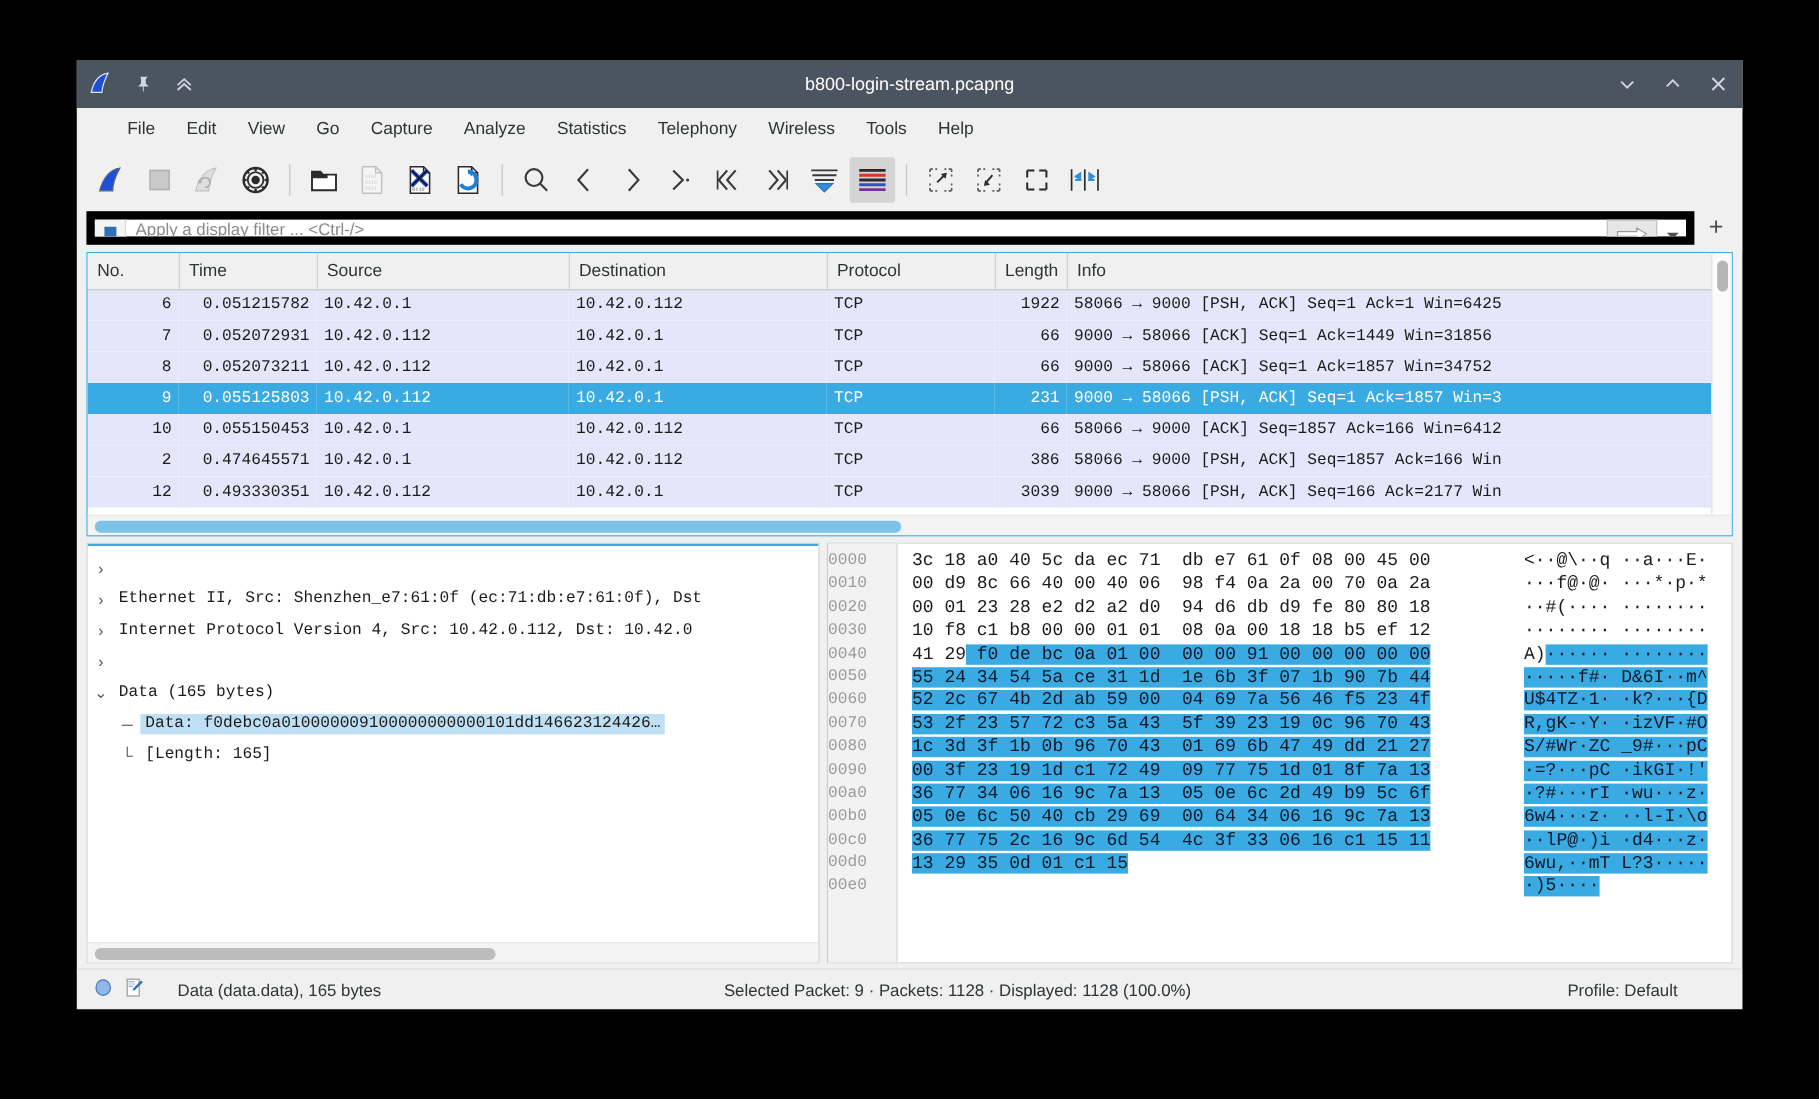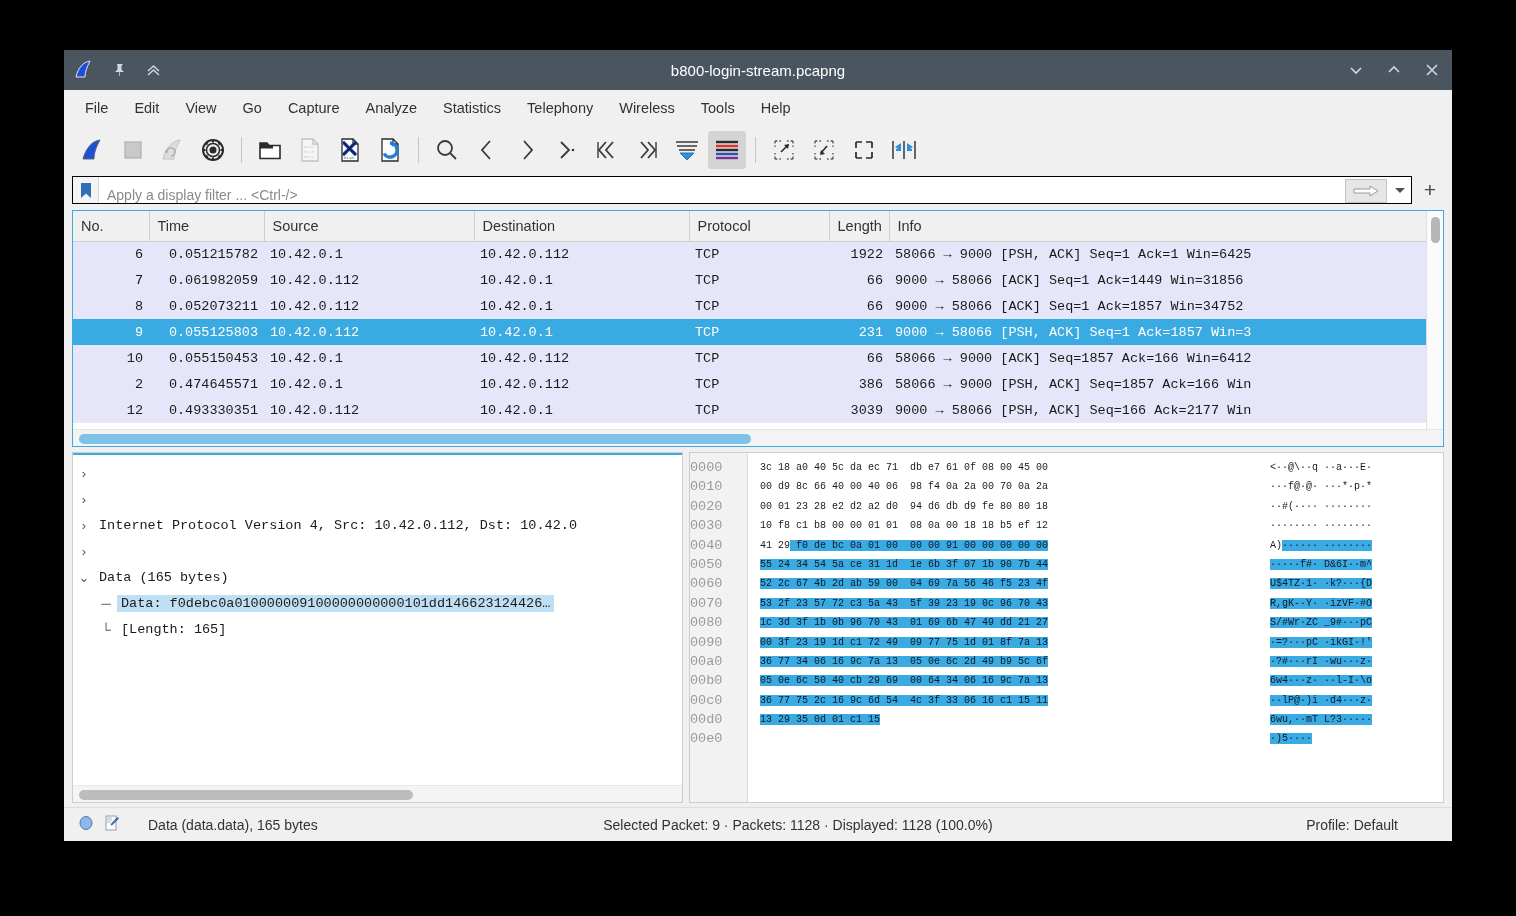--- a/index.html
+++ b/index.html
@@ -44,21 +44,21 @@
   }
   .tb-right { margin-left: auto; display: flex; align-items: center; padding-right: 10px; gap: 18px; }
   .tb-btn { width: 20px; height: 20px; display:flex; align-items:center; justify-content:center; cursor: pointer; }
 
   
   .menubar {
     height: 36px;
     background: #f0f0f0;
     display: flex;
     align-items: center;
-    padding-left: 8px;
+    padding-left: 29px;
     flex: 0 0 auto;
   }
   .menu-item {
     font-size: 14.5px;
     color: #2e3436;
     padding: 4px 13px;
     cursor: pointer;
     white-space: nowrap;
   }
 
@@ -86,24 +86,24 @@
     height: 36px;
     background: #f0f0f0;
     display: flex;
     align-items: center;
     padding: 0 8px 4px 8px;
     flex: 0 0 auto;
   }
   .filter-box {
     flex: 1 1 auto;
     height: 28px;
-    border: 1px solid #000000;
+    border: 7px solid #000000;
     background: #ffffff;
     display: flex;
-    align-items: flex-end;
+    align-items: flex-start;
     overflow: hidden;
   }
   .filter-bookmark {
     width: 26px; height: 26px;
     display:flex; align-items:center; justify-content:center;
     background: #f4f4f4;
     border-right: 1px solid #d8d8d8;
     cursor: pointer;
     flex: 0 0 auto;
   }
@@ -260,21 +260,21 @@
     font-size: 13.5px;
     color: #9a9a9a;
     height: 19.4px; line-height: 19.4px;
     text-align: left;
   }
   .hex-cols { flex: 1 1 auto; display: flex; padding-top: 5px; overflow: hidden; }
   .hex-bytes { flex: 0 0 508px; padding-left: 12px; }
   .hex-ascii { flex: 0 0 auto; padding-left: 14px; }
   .hx-line {
     font-family: "Liberation Mono", monospace;
-    font-size: 10px;
+    font-size: 15px;
     height: 19.4px; line-height: 19.4px;
     white-space: pre;
     color: #1a1a1a;
   }
   .hx-line .hl { background: #3aabe2; color: #0f172a; }
 
   
   .statusbar {
     height: 34px;
     background: #f0f0f0;
@@ -548,21 +548,21 @@
                 <td class="c-no">6</td>
                 <td class="c-time">0.051215782</td>
                 <td class="c-src">10.42.0.1</td>
                 <td class="c-dst">10.42.0.112</td>
                 <td class="c-proto">TCP</td>
                 <td class="c-len">1922</td>
                 <td class="c-info">58066 → 9000 [PSH, ACK] Seq=1 Ack=1 Win=6425</td>
               </tr>
               <tr class="prow">
                 <td class="c-no">7</td>
-                <td class="c-time">0.061982059</td>
+                <td class="c-time">0.052072931</td>
                 <td class="c-src">10.42.0.112</td>
                 <td class="c-dst">10.42.0.1</td>
                 <td class="c-proto">TCP</td>
                 <td class="c-len">66</td>
                 <td class="c-info">9000 → 58066 [ACK] Seq=1 Ack=1449 Win=31856</td>
               </tr>
               <tr class="prow">
                 <td class="c-no">8</td>
                 <td class="c-time">0.052073211</td>
                 <td class="c-src">10.42.0.112</td>
@@ -622,20 +622,21 @@
   <div class="lower">
 
     <div class="detail-pane">
       <div class="detail-top"></div>
       <div class="dt-body" id="detail-body">
           <div class="dt-row">
             <span class="twisty">›</span>
           </div>
           <div class="dt-row">
             <span class="twisty">›</span>
+            <span class="txt">Ethernet II, Src: Shenzhen_e7:61:0f (ec:71:db:e7:61:0f), Dst</span>
           </div>
           <div class="dt-row">
             <span class="twisty">›</span>
             <span class="txt">Internet Protocol Version 4, Src: 10.42.0.112, Dst: 10.42.0</span>
           </div>
           <div class="dt-row">
             <span class="twisty">›</span>
           </div>
           <div class="dt-row">
             <span class="twisty">⌄</span>

